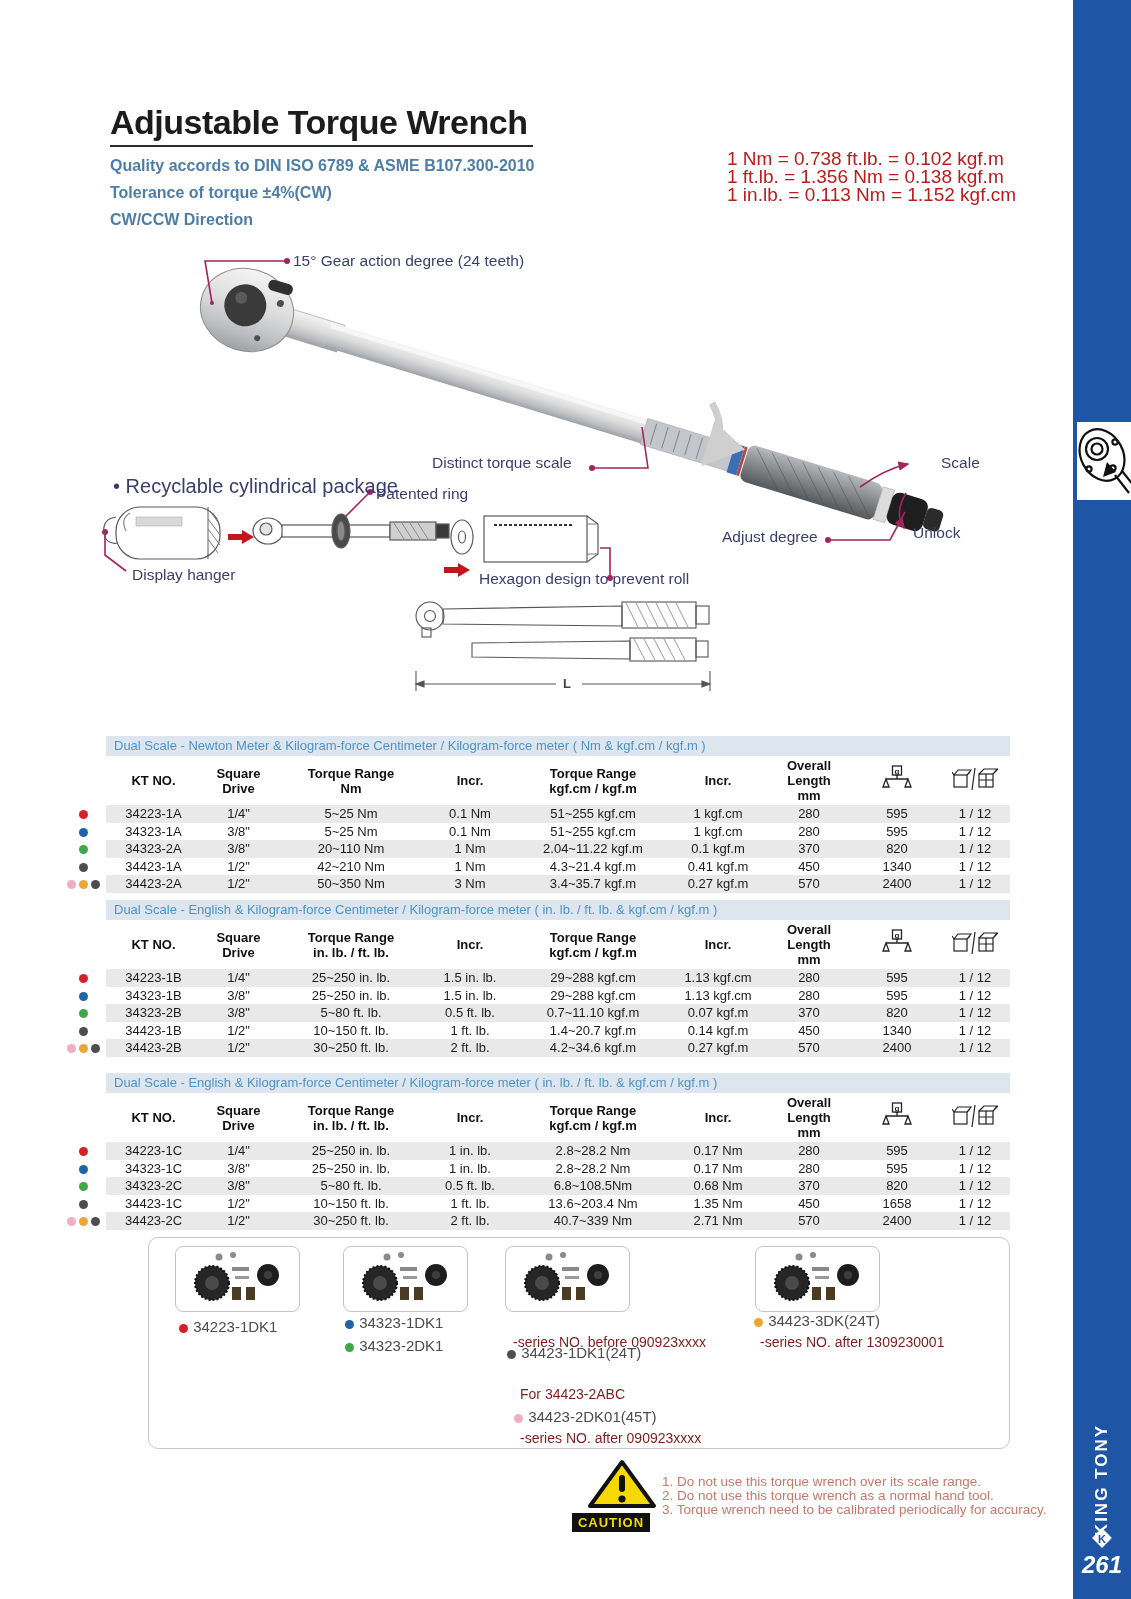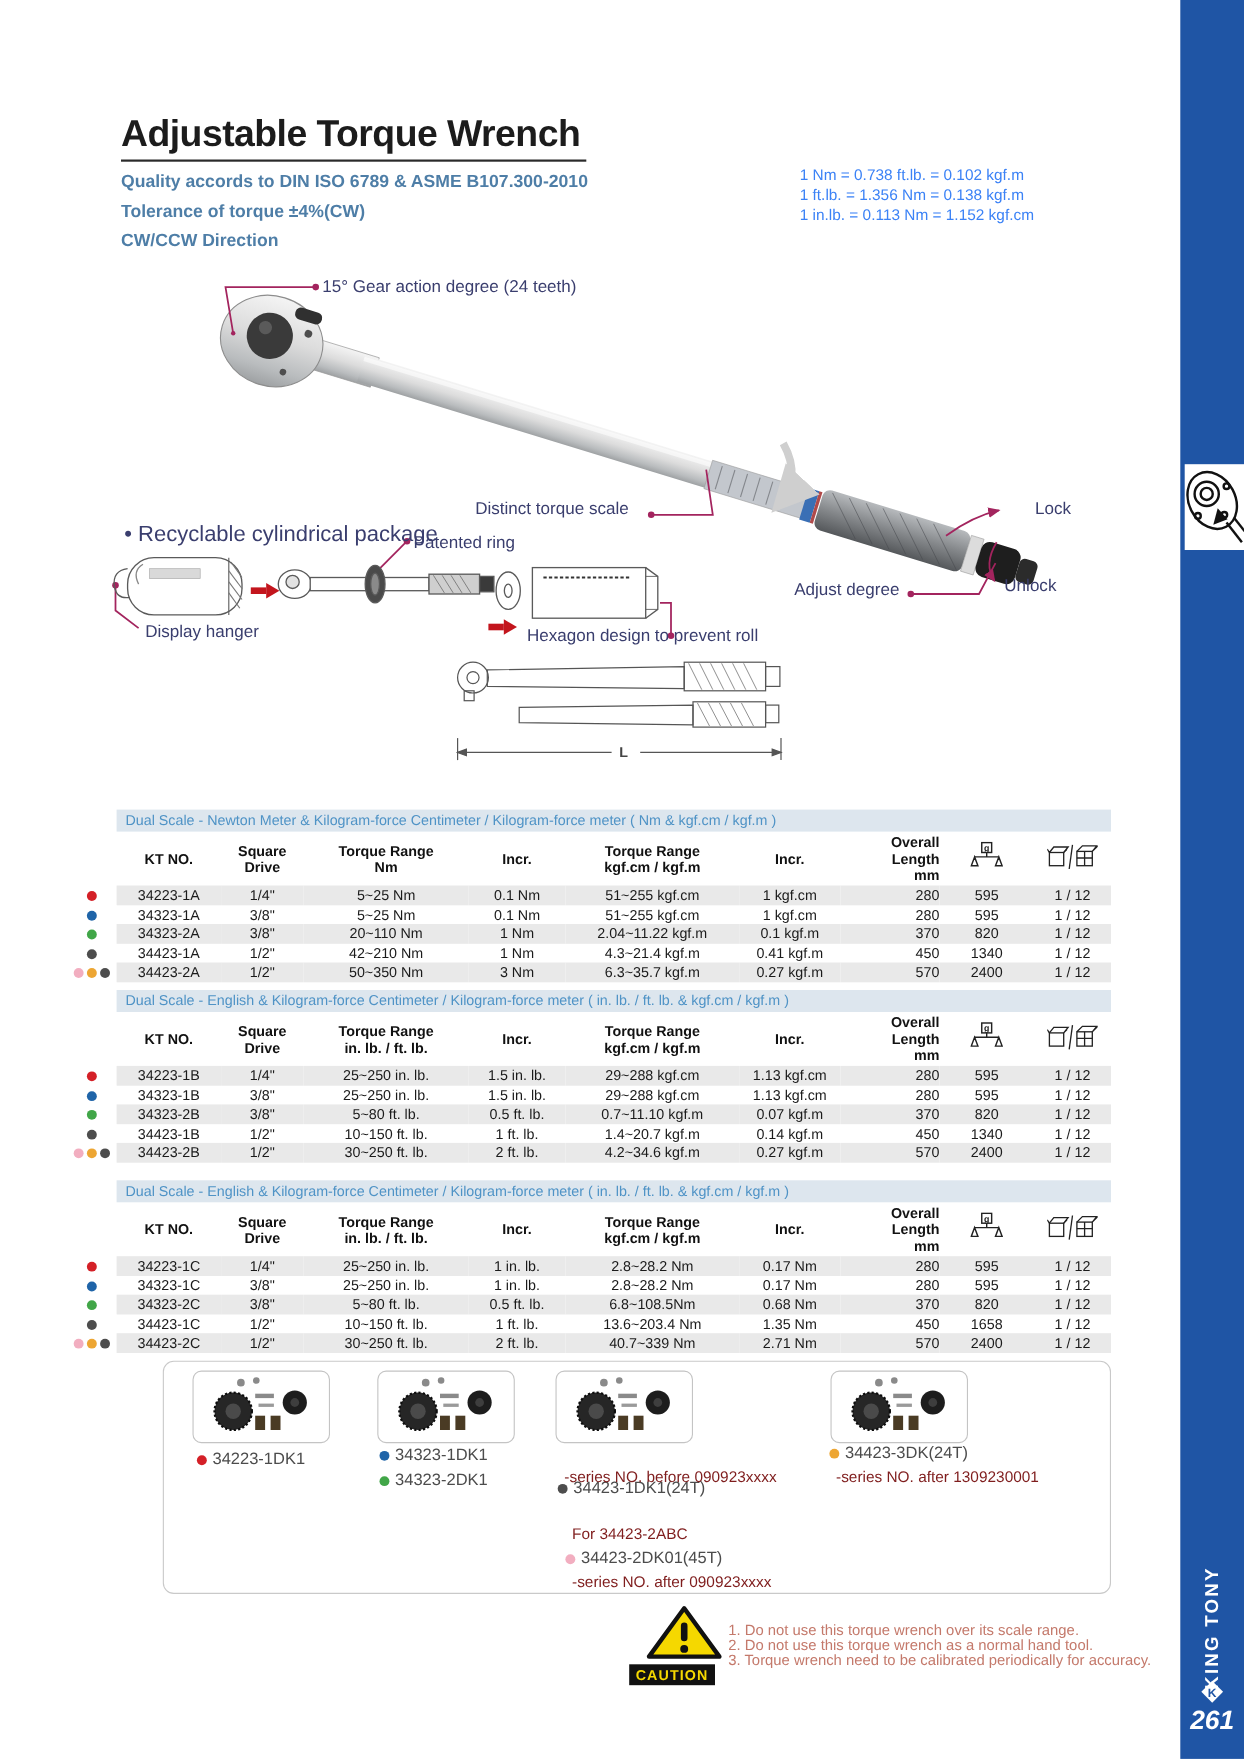--- a/index.html
+++ b/index.html
@@ -5,21 +5,21 @@
   * { margin:0; padding:0; box-sizing:border-box; }
   html,body { background:#ffffff; }
   body { font-family:"Liberation Sans", sans-serif; color:#222; }
   .page { position:relative; width:1131px; height:1599px; background:#fff; overflow:hidden; }
   .abs { position:absolute; }
 
   
   .title { left:110px; top:103px; font-size:34px; font-weight:bold; letter-spacing:-0.5px; color:#1c1c1c;
            border-bottom:2px solid #2a2a2a; padding:0 6px 3px 0; }
   .subtitles { left:110px; top:152px; font-size:16px; font-weight:bold; color:#4e7ea7; line-height:27px; }
-  .conversions { left:727px; top:150px; font-size:14px; color:#3b82f6; line-height:18px; }
+  .conversions { left:727px; top:150px; font-size:19px; color:#b91c1c; line-height:18px; }
 
   
   .note { color:#3a3e6e; font-size:15.5px; }
 
   
   .tbl-wrap { left:60px; width:950px; }
   .tbl-title { margin-left:46px; height:20px; line-height:20px; background:#dde6ee; color:#4f93c6;
                font-size:13px; padding-left:8px; white-space:nowrap; overflow:hidden; }
   table.spec { border-collapse:collapse; table-layout:fixed; width:950px; }
   table.spec th { font-size:13px; font-weight:bold; color:#111; text-align:center; vertical-align:middle;
@@ -27,21 +27,21 @@
   table.spec td { font-size:13px; color:#1b1b1b; text-align:center; height:17.5px; padding:0; white-space:nowrap; }
   table.spec tbody tr:nth-child(odd) td { background:#e9e9e9; }
   table.spec td.dots, table.spec tbody tr td:first-child { background:#fff !important; }
   table.spec td:nth-child(1), table.spec th:nth-child(1){ width:46px; }
   table.spec td:nth-child(2), table.spec th:nth-child(2){ width:95px; }
   table.spec td:nth-child(3), table.spec th:nth-child(3){ width:75px; }
   table.spec td:nth-child(4), table.spec th:nth-child(4){ width:150px; }
   table.spec td:nth-child(5), table.spec th:nth-child(5){ width:88px; }
   table.spec td:nth-child(6), table.spec th:nth-child(6){ width:158px; }
   table.spec td:nth-child(7), table.spec th:nth-child(7){ width:92px; }
-  table.spec td:nth-child(8), table.spec th:nth-child(8){ width:90px;text-align:right; }
+  table.spec td:nth-child(8), table.spec th:nth-child(8){ width:90px; }
   table.spec td:nth-child(9), table.spec th:nth-child(9){ width:86px; }
   table.spec td:nth-child(10),table.spec th:nth-child(10){ width:70px; }
   .dot { display:inline-block; width:9px; height:9px; border-radius:50%; margin:0 1.5px; vertical-align:middle; }
 
   
   .kits-box { left:148px; top:1237px; width:862px; height:212px; border:1.5px solid #c9c9c9; border-radius:10px; }
   .kit-thumb { width:125px; height:66px; border:1px solid #c4c4c4; border-radius:8px; background:#fff; overflow:hidden; }
   .kit-label { font-size:15px; color:#4c4c4c; white-space:nowrap; }
   .kit-note  { font-size:14px; color:#7f1d1d; white-space:nowrap; }
 
@@ -233,21 +233,21 @@
       <line x1="356" y1="436" x2="356" y2="456"></line>
       <line x1="650" y1="436" x2="650" y2="456"></line>
       <line x1="356" y1="449" x2="496" y2="449"></line>
       <line x1="522" y1="449" x2="650" y2="449"></line>
       <path d="M356 449 l8 -3 v6 z M650 449 l-8 -3 v6 z" fill="#555"></path>
     </g>
   </svg>
 
   <div class="abs note" style="left:293px; top:252px;">15° Gear action degree (24 teeth)</div>
   <div class="abs note" style="left:432px; top:454px;">Distinct torque scale</div>
-  <div class="abs note" style="left:941px; top:454px;">Lock</div>
+  <div class="abs note" style="left:941px; top:454px;">Scale</div>
   <div class="abs note" style="left:722px; top:528px;">Adjust degree</div>
   <div class="abs note" style="left:913px; top:524px;">Unlock</div>
   <div class="abs note" style="left:113px; top:475px; font-size:20px;">• Recyclable cylindrical package</div>
   <div class="abs note" style="left:376px; top:485px;">Patented ring</div>
   <div class="abs note" style="left:132px; top:566px;">Display hanger</div>
   <div class="abs note" style="left:463px; top:570px;margin-left:16px;">Hexagon design to prevent roll</div>
   <div class="abs" style="left:563px; top:676px; font-size:13px; color:#444; font-weight:bold;">L</div>
 
   <div class="abs tbl-wrap" style="top:736px;">
     <div class="tbl-title">Dual Scale - Newton Meter &amp; Kilogram-force Centimeter / Kilogram-force meter ( Nm &amp; kgf.cm / kgf.m )</div>
@@ -347,21 +347,21 @@
             <td>450</td>
             <td>1340</td>
             <td>1 / 12</td>
           </tr>
           <tr>
             <td class="dots"><span class="dot" style="background: rgb(242, 174, 192);"></span><span class="dot" style="background: rgb(237, 166, 51);"></span><span class="dot" style="background: rgb(77, 77, 77);"></span></td>
             <td>34423-2A</td>
             <td>1/2"</td>
             <td>50~350 Nm</td>
             <td>3 Nm</td>
-            <td>6.3~35.7 kgf.m</td>
+            <td>3.4~35.7 kgf.m</td>
             <td>0.27 kgf.m</td>
             <td>570</td>
             <td>2400</td>
             <td>1 / 12</td>
           </tr>
         </tbody>
       </table>
   </div>
   <div class="abs tbl-wrap" style="top:900px;">
     <div class="tbl-title">Dual Scale - English &amp; Kilogram-force Centimeter / Kilogram-force meter ( in. lb. / ft. lb. &amp; kgf.cm / kgf.m )</div>

